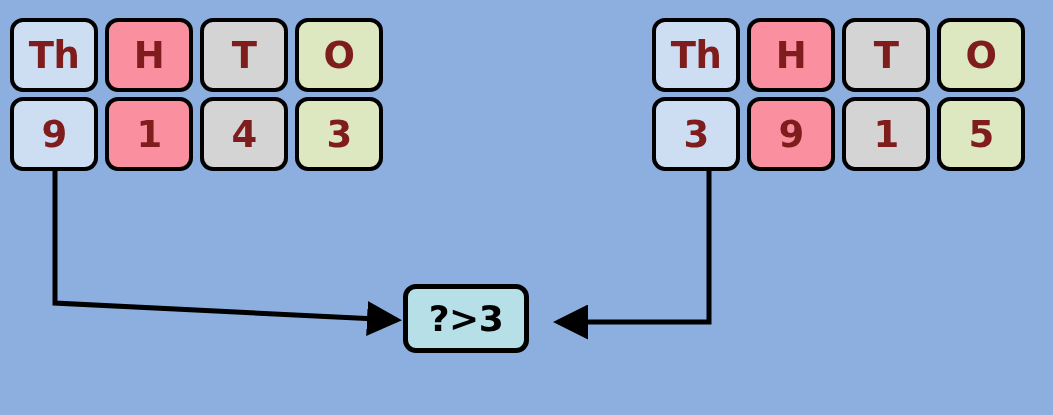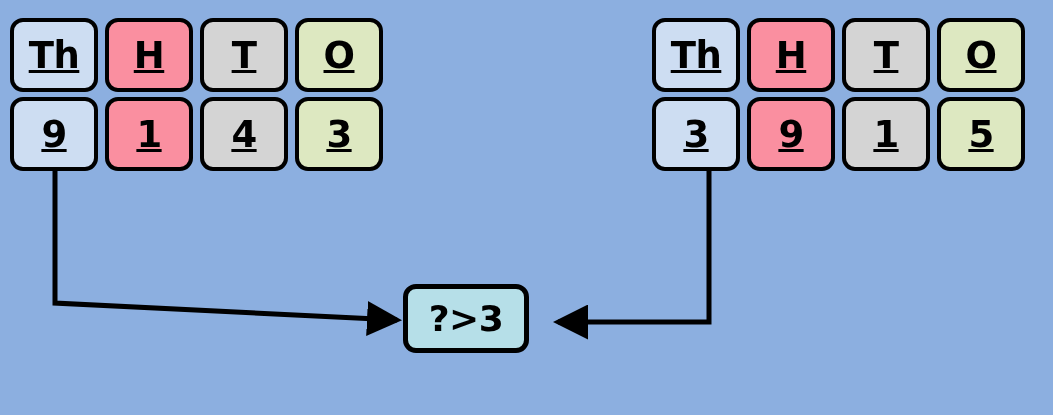--- a/index.html
+++ b/index.html
@@ -41,24 +41,23 @@
     height: 74px;
     border: 4px solid #000000;
     border-radius: 13px;
     box-sizing: border-box;
     display: flex;
     align-items: center;
     justify-content: center;
     font-family: "DejaVu Sans", sans-serif;
     font-size: 37px;
     font-weight: bold;
-    color: #000000;
+    color: #7f1d1d;
     line-height: 1;
     letter-spacing: -0.5px;
-    text-decoration: underline;
   }
   .tile.col-th { background: #cdddf2; }
   .tile.col-h  { background: #fa8fa0; }
   .tile.col-t  { background: #d4d4d4; }
   .tile.col-o  { background: #dde8c1; }
   .tile.header { }
   .tile.digit  { }
 
   #compare-box {
     position: absolute;

